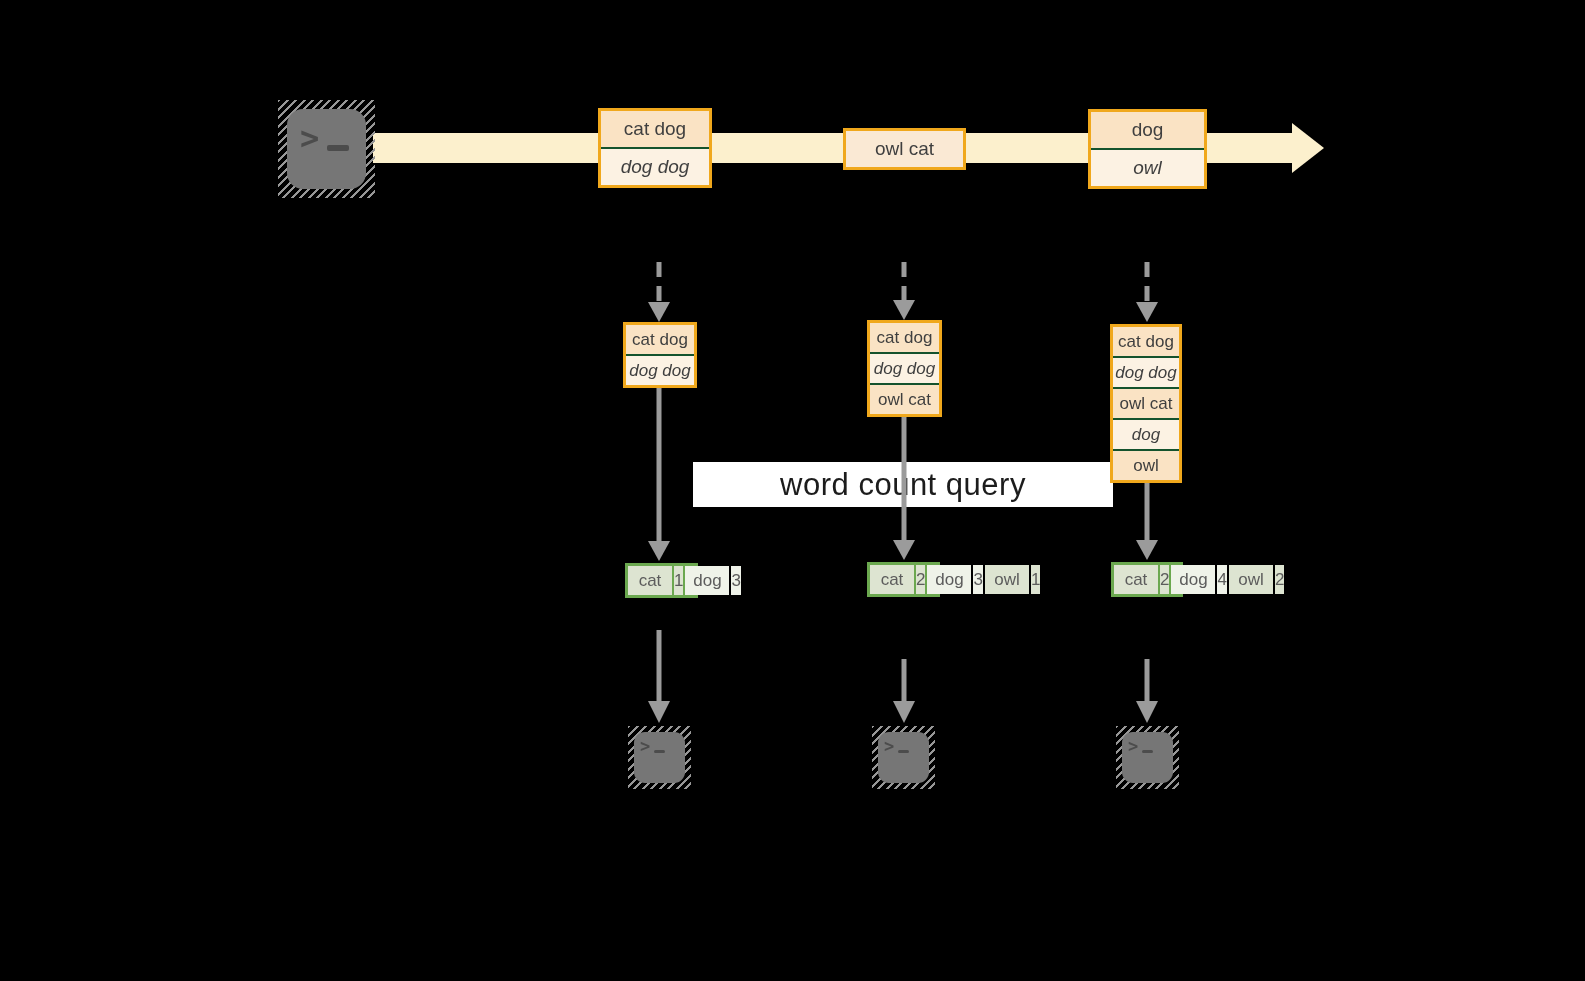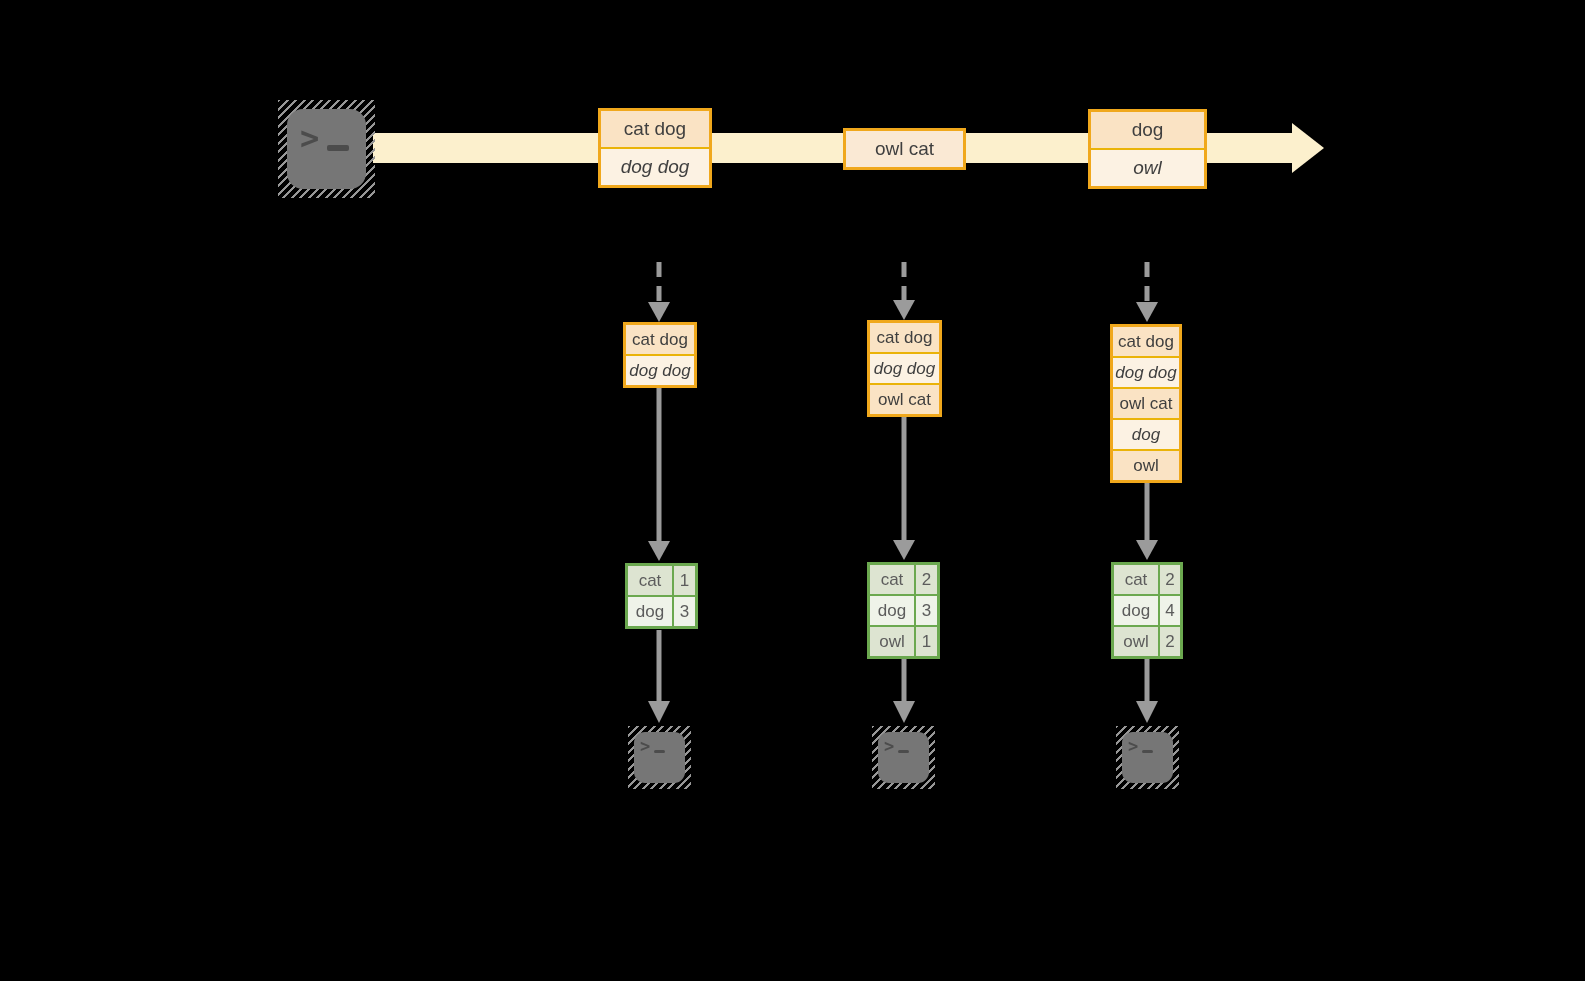--- a/index.html
+++ b/index.html
@@ -24,52 +24,55 @@
   .term-glyph{position:absolute;display:flex;align-items:flex-end;color:#4c4c4c;}
   .term-src .term-glyph{left:22px;top:22px;}
   .term-sink .term-glyph{left:12px;top:12px;}
   .gt{font-family:"DejaVu Sans Mono",monospace;font-weight:bold;line-height:1;}
   .term-src .gt{font-size:32px;}
   .term-sink .gt{font-size:17px;}
   .us{background:#4c4c4c;border-radius:2px;}
   .term-src .us{width:22px;height:6px;margin:0 0 3px 8px;}
   .term-sink .us{width:11px;height:3px;margin:0 0 2px 4px;}
   
-  .obox{position:absolute;border:3px solid #F0A81C;background:#eab308;display:flex;flex-direction:column;gap:2px;}
+  .obox{position:absolute;border:3px solid #F0A81C;background:#14532d;display:flex;flex-direction:column;gap:2px;}
   .ocell{display:flex;align-items:center;justify-content:center;color:#3f3f3f;}
   .stream-cell{height:36px;font-size:19px;}
   .acc-cell{height:29px;font-size:17px;}
   .fill-dark{background:#FAE3C4;}
   .fill-mid{background:#FAE9D4;}
   .fill-light{background:#FCF2E3;font-style:italic;}
   
   .query-band{
     position:absolute;left:693px;top:462px;width:420px;height:45px;background:#ffffff;
     display:flex;align-items:center;justify-content:center;
   }
   .query-band span{font-size:31px;color:#1c1c1c;letter-spacing:0.5px;}
   
-  .gtable{position:absolute;border:3px solid #6BA84F;background:#6BA84F;display:flex;flex-direction:column;gap:2px;text-align:center;}
+  .gtable{position:absolute;border:3px solid #6BA84F;background:#6BA84F;display:flex;flex-direction:row;gap:2px;text-align:center;}
   .grow{display:flex;gap:2px;height:29px;}
   .gcell{display:flex;align-items:center;justify-content:center;color:#5c5c5c;font-size:17px;}
   .gword{width:44px;}
   .gcount{flex:1;}
   .g-dark{background:#DDE4D1;}
   .g-light{background:#EFF3E9;}
   
   .overlay{position:absolute;left:0;top:0;}
 </style>
 </head>
 <body>
 
 <div class="canvas">
 
   <div class="band"></div>
   <div class="band-head"></div>
 
+  <div class="query-band">
+    <span>word count query</span>
+  </div>
 
   <svg class="overlay" width="1585" height="981">
     <g stroke="#9B9B9B" stroke-width="5" fill="#9B9B9B">
 
       <line x1="659" y1="262" x2="659" y2="304" stroke-dasharray="15 9" fill="none"></line>
       <polygon points="648,302 670,302 659,322" stroke="none"></polygon>
       <line x1="904" y1="262" x2="904" y2="302" stroke-dasharray="15 9" fill="none"></line>
       <polygon points="893,300 915,300 904,320" stroke="none"></polygon>
       <line x1="1147" y1="262" x2="1147" y2="304" stroke-dasharray="15 9" fill="none"></line>
       <polygon points="1136,302 1158,302 1147,322" stroke="none"></polygon>

